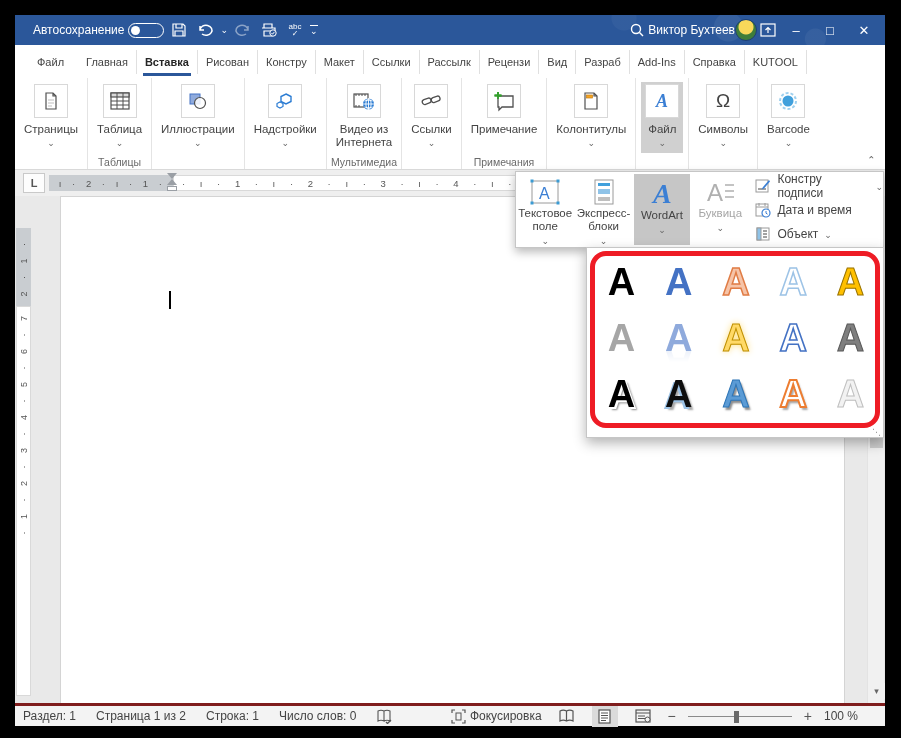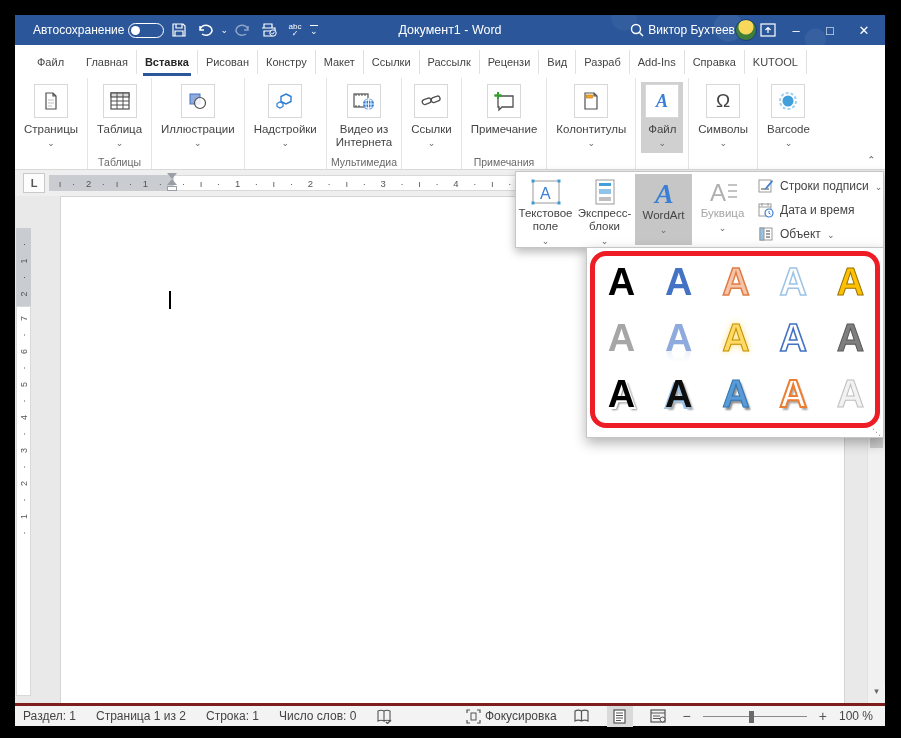--- a/index.html
+++ b/index.html
@@ -60,21 +60,21 @@
   .vtext { writing-mode:vertical-rl; transform:rotate(180deg); letter-spacing:5px; white-space:nowrap; }
   .page { position:absolute; left:45px; top:0; width:785px; height:507px; background:#fff; border:1px solid #d4d4d4; border-bottom:none; }
   .caret { position:absolute; left:154px; top:95px; width:1.5px; height:18px; background:#000; }
   .vscroll { position:absolute; right:1px; top:0; width:17px; height:507px; background:#f1f1f1; border-left:1px solid #e3e3e3; }
   .vthumb { position:absolute; left:2px; top:60px; width:13px; height:192px; background:#cdcdcd; }
   .vdown { position:absolute; left:0; bottom:4px; width:17px; height:16px; color:#666; font-size:9px; display:flex; align-items:center; justify-content:center; background:#f1f1f1; }
 
   
   .statusbar { position:absolute; left:0; top:688px; width:870px; height:23px; background:#f3f3f3; border-top:3px solid #7f1d1d; display:flex; align-items:center; font-size:12px; color:#444; }
   .st-left { display:flex; align-items:center; gap:20px; padding-left:8px; }
-  .st-right { margin-left:auto; display:flex; align-items:center; gap:12px; padding-right:12px; }
+  .st-right { margin-left:auto; display:flex; align-items:center; gap:12px; padding-right:27px; }
   .viewic { width:26px; height:21px; display:flex; align-items:center; justify-content:center; }
   .viewic.sel { background:#dadada; }
   .zoomtrack { position:relative; width:104px; height:21px; }
   .zoomtrack .line { position:absolute; left:0; right:0; top:10px; height:1.5px; background:#8a8a8a; }
   .zoomtrack .thumb { position:absolute; left:46px; top:5px; width:5px; height:12px; background:#6a6a6a; }
 
   
   .textmenu { position:absolute; left:500px; top:156px; width:369px; height:77px; background:#fff; border:1px solid #c6c6c6; box-shadow:0 4px 9px rgba(0,0,0,.28); display:flex; z-index:20; }
   .tm-big { width:57px; height:71px; margin:2px 1px; display:flex; flex-direction:column; align-items:center; padding-top:3px; font-size:11.5px; color:#444; text-align:center; line-height:13px; }
   .tm-big.selected { background:#c6c6c6; }
@@ -142,21 +142,20 @@
             <circle cx="13" cy="11" r="3.2" fill="#2b579a" stroke="#fff" stroke-width="1"></circle>
             <path d="M11.5 11 l1 1.2 2-2.4" stroke="#fff" stroke-width="1" fill="none"></path>
           </svg>
       </span>
       <span class="qat-ic" style="flex-direction:column;font-size:8px;line-height:7px;">
         <span>abc</span>
         <span>✓</span>
       </span>
       <span class="chev" style="border-top:1px solid #fff;padding-top:1px;">⌄</span>
     </div>
-    <div class="tb-title">Документ1  -  Word</div>
     <div class="tb-right">
       <span class="qat-ic">
         <svg width="16" height="16" viewBox="0 0 16 16">
             <circle cx="7" cy="7" r="4.5" fill="none" stroke="#fff" stroke-width="1.4"></circle>
             <path d="M10.5 10.5 L14 14" stroke="#fff" stroke-width="1.4"></path>
           </svg>
       </span>
       <span>Виктор Бухтеев</span>
       <span class="avatar"></span>
       <span class="qat-ic">
@@ -406,21 +405,21 @@
     </div>
     <div class="tm-side">
       <div class="tm-row">
         <span>
           <svg width="16" height="16" viewBox="0 0 16 16">
               <rect x="1" y="2" width="12" height="12" fill="none" stroke="#9a9a9a" stroke-width="1"></rect>
               <path d="M3 11 h8" stroke="#444" stroke-width="1"></path>
               <path d="M14 2 L8 9 l-1.5 2.5 L9 10.5 L15 3.5 z" fill="#3b7fd4"></path>
             </svg>
         </span>
-        <span>Строки подписи</span>
+        <span>Констру подписи</span>
         <span class="rchev">⌄</span>
       </div>
       <div class="tm-row">
         <span>
           <svg width="16" height="16" viewBox="0 0 16 16">
               <rect x="1" y="2" width="12" height="12" fill="none" stroke="#9a9a9a" stroke-width="1"></rect>
               <path d="M1 5 h12 M4 1 v3 M10 1 v3" stroke="#9a9a9a" stroke-width="1"></path>
               <circle cx="11" cy="11" r="4" fill="#fff" stroke="#3b7fd4" stroke-width="1.2"></circle>
               <path d="M11 9 v2.2 l1.6 1" stroke="#3b7fd4" stroke-width="1" fill="none"></path>
             </svg>

